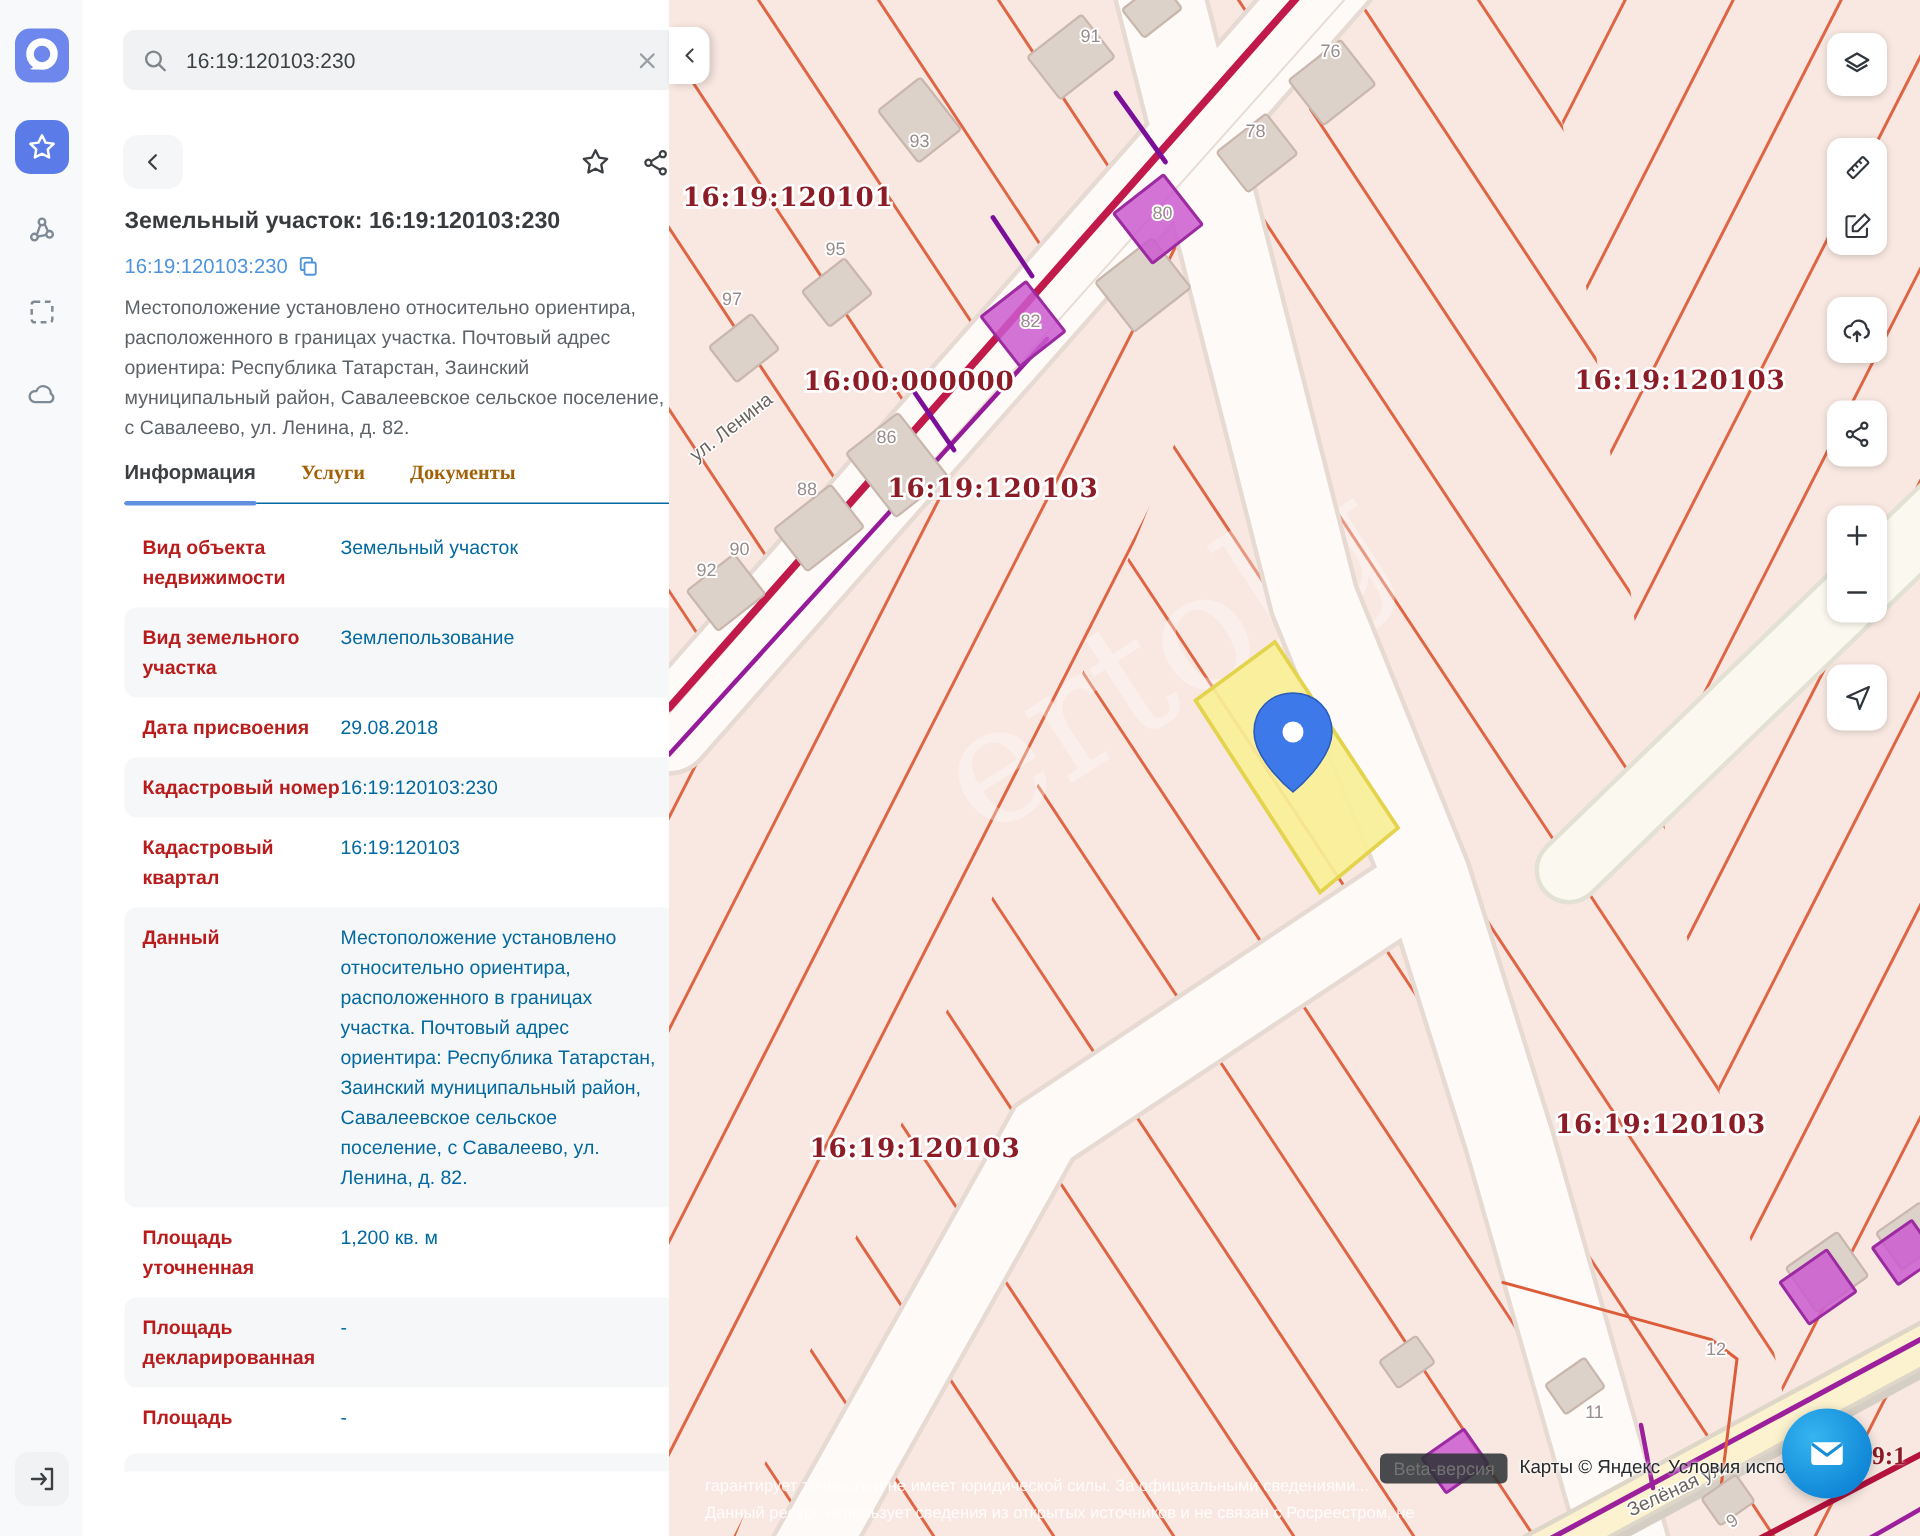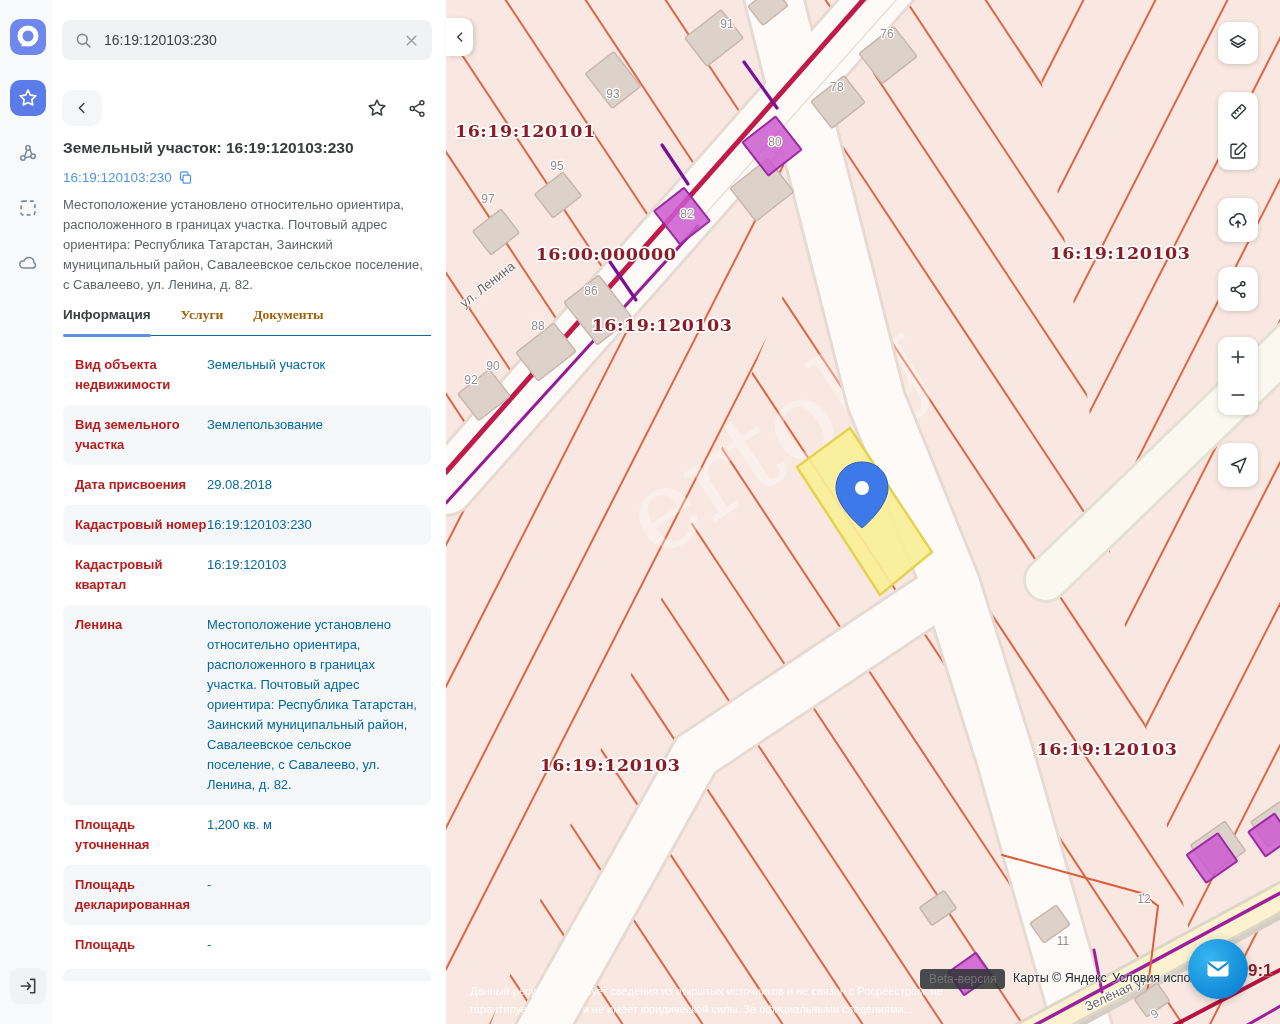--- a/index.html
+++ b/index.html
@@ -8,21 +8,21 @@
   
   .rail{position:absolute;left:0;top:0;width:55px;height:1024px;background:#f7f9fb;}
   .logo{position:absolute;left:10px;top:19px;width:36px;height:36px;border-radius:10px;
         background:#6d87ec;display:flex;align-items:center;justify-content:center;}
   .rail-btn{position:absolute;left:10px;width:36px;height:36px;border-radius:10px;
         display:flex;align-items:center;justify-content:center;}
   .rail-btn.active{background:#5b7ce8;}
   .rail-exit{position:absolute;left:10px;top:968px;width:36px;height:36px;border-radius:9px;
         background:#f0f2f4;display:flex;align-items:center;justify-content:center;}
   
-  .panel{position:absolute;left:52px;top:0;width:391px;height:1024px;background:#fff;overflow:hidden;}
+  .panel{position:absolute;left:72px;top:0;width:391px;height:1024px;background:#fff;overflow:hidden;}
   .search{position:absolute;left:10px;top:20px;width:370px;height:40px;background:#f0f2f3;
         border-radius:8px;display:flex;align-items:center;padding:0 12px;box-sizing:border-box;}
   .search input{flex:1;border:none;background:transparent;outline:none;font:14px "Liberation Sans",sans-serif;
         color:#3c4043;margin-left:9px;}
   .hdr{position:absolute;left:10px;top:90px;width:370px;height:36px;}
   .back-btn{position:absolute;left:0;top:0;width:40px;height:36px;background:#f5f6f7;border-radius:10px;
         display:flex;align-items:center;justify-content:center;}
   .hdr-ico{position:absolute;top:0;width:36px;height:36px;display:flex;align-items:center;justify-content:center;}
   .title{position:absolute;left:11px;top:139px;width:370px;font-size:15.5px;font-weight:bold;color:#393c3f;}
   .cadlink{position:absolute;left:11px;top:170px;display:flex;align-items:center;gap:6px;
@@ -44,21 +44,21 @@
         border-radius:0 10px 10px 0;box-shadow:2px 1px 5px rgba(0,0,0,.15);
         display:flex;align-items:center;justify-content:center;z-index:4;}
   .mctl{position:absolute;background:#fff;border-radius:10px;box-shadow:0 1px 5px rgba(0,0,0,.18);
         display:flex;flex-direction:column;align-items:center;justify-content:space-evenly;z-index:4;}
   .mbtn{width:40px;height:38px;display:flex;align-items:center;justify-content:center;}
   .beta{position:absolute;left:920px;top:969px;background:rgba(47,51,56,.88);color:#737373;font-size:12px;
         padding:3px 9px;border-radius:4px;z-index:4;}
   .attr{position:absolute;top:971px;font-size:12.5px;color:#26282b;z-index:3;text-shadow:0 0 3px #fff,0 0 3px #fff;}
   .disc{position:absolute;left:470px;top:982px;width:720px;font-size:11px;line-height:18px;
         color:rgba(255,255,255,.85);z-index:3;}
-  .plabel{position:absolute;left:1248px;top:961px;font-family:Liberation Sans, sans-serif;font-weight:bold;
+  .plabel{position:absolute;left:1248px;top:961px;font-family:Liberation Serif, serif;font-weight:bold;
         font-size:17px;color:#8c1c26;z-index:5;text-shadow:0 0 2px #fff;}
   .chat{position:absolute;left:1188px;top:939px;width:60px;height:60px;border-radius:50%;z-index:6;
         background:radial-gradient(circle at 35% 32%,#35b5f0,#0f86d6 75%);
         box-shadow:0 2px 8px rgba(0,0,0,.25);display:flex;align-items:center;justify-content:center;}
   svg text{user-select:none;}
   .qlabel{font-family:"DejaVu Serif",serif;font-weight:bold;font-size:17.5px;fill:#8c1c26;
         paint-order:stroke;stroke:#fff;stroke-width:3.5px;letter-spacing:.5px;}
   .bnum{font-family:"Liberation Sans",sans-serif;font-size:12px;fill:#988c8c;
         paint-order:stroke;stroke:#fff;stroke-width:2.5px;text-anchor:middle;}
   .street{font-family:"Liberation Sans",sans-serif;font-size:13px;fill:#6b6560;
@@ -171,21 +171,21 @@
     </div>
     <div class="irow">
       <span class="lbl">Кадастровый номер</span>
       <span class="val">16:19:120103:230</span>
     </div>
     <div class="irow">
       <span class="lbl">Кадастровый квартал</span>
       <span class="val">16:19:120103</span>
     </div>
     <div class="irow">
-      <span class="lbl">Ленина</span>
+      <span class="lbl">Данный</span>
       <span class="val">Местоположение установлено относительно ориентира, расположенного в границах участка. Почтовый адрес ориентира: Республика Татарстан, Заинский муниципальный район, Савалеевское сельское поселение, с Савалеево, ул. Ленина, д. 82.</span>
     </div>
     <div class="irow">
       <span class="lbl">Площадь уточненная</span>
       <span class="val">1,200 кв. м</span>
     </div>
     <div class="irow">
       <span class="lbl">Площадь декларированная</span>
       <span class="val">-</span>
     </div>
@@ -470,22 +470,22 @@
 </div>
 <div class="mctl" style="left:1218px;top:443px;width:40px;height:44px">
   <span class="mbtn">
       <svg width="21" height="21" viewBox="0 0 24 24" fill="none" stroke="#30363c" stroke-width="1.7" stroke-linejoin="round">
     <path d="M20.5 3.5 4 10.8l7.3 2.1 2.1 7.3z"></path>
   </svg>
     </span>
 </div>
 
 <div class="disc">
+  <div>гарантирует точность и не имеет юридической силы. За официальными сведениями...</div>
   <div>Данный ресурс использует сведения из открытых источников и не связан с Росреестром, не</div>
-  <div>гарантирует точность и не имеет юридической силы. За официальными сведениями...</div>
 </div>
 <div class="beta">Beta-версия</div>
 <div class="attr" style="left:1013px">Карты © Яндекс</div>
 <div class="attr" style="left:1112px;width:120px;white-space:nowrap;overflow:hidden">Условия использования</div>
 <div class="plabel">9:1</div>
 <div class="chat">
   <svg width="28" height="28" viewBox="0 0 24 24">
     <rect x="3" y="5.5" width="18" height="13" rx="2" fill="#fff"></rect>
     <path d="M4 7l8 6 8-6" fill="none" stroke="#1a8fd9" stroke-width="1.8" stroke-linecap="round" stroke-linejoin="round"></path>
   </svg>

